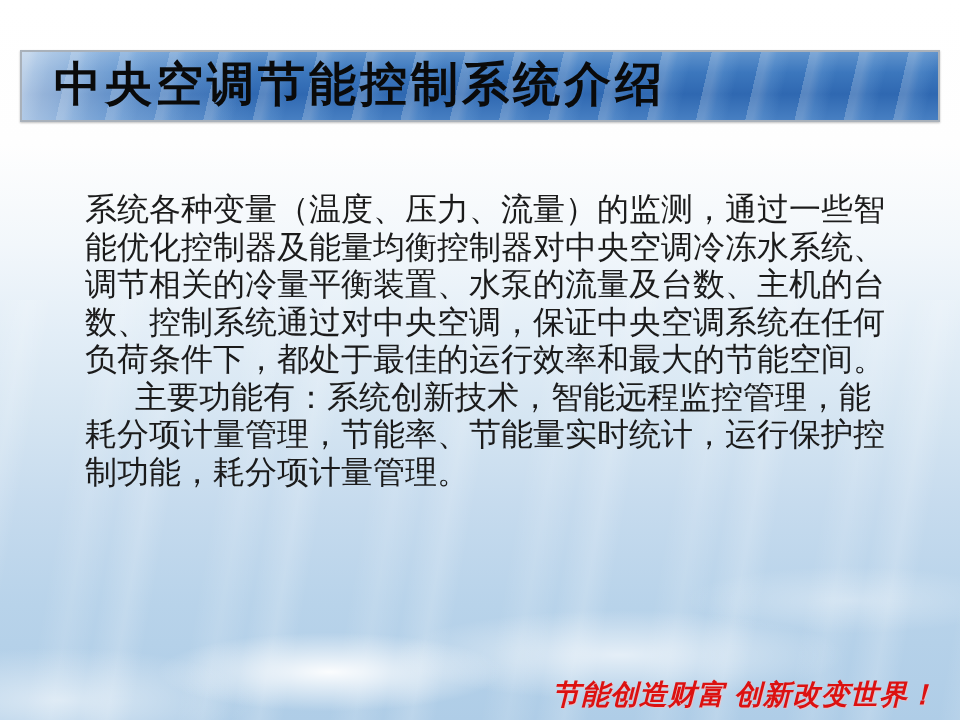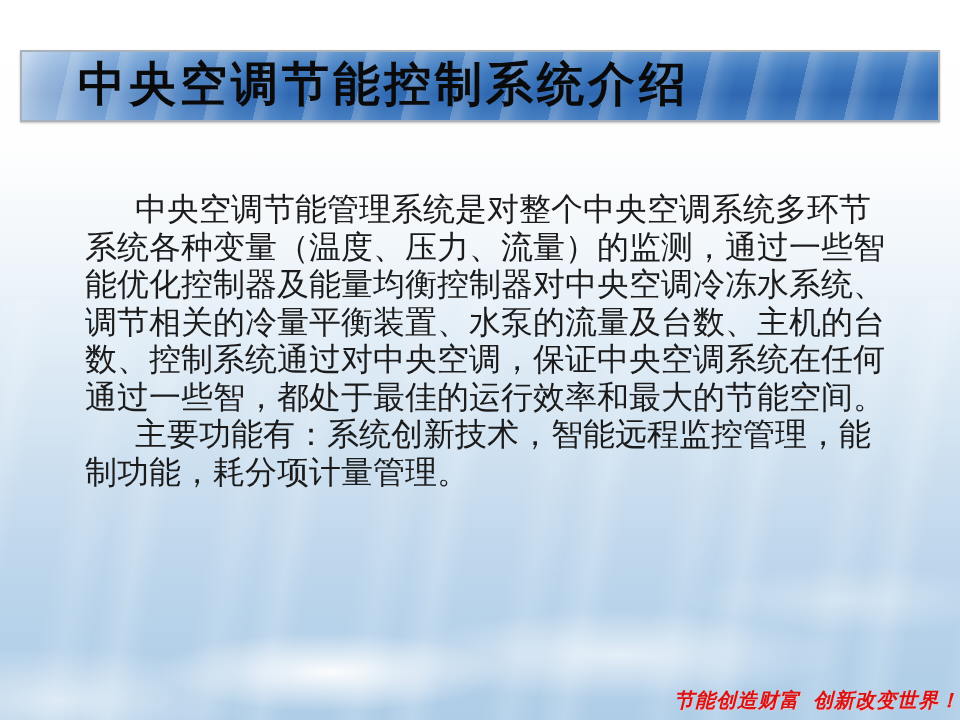--- a/index.html
+++ b/index.html
@@ -70,21 +70,21 @@
         rgba(255,255,255,0.20) 0px,
         rgba(255,255,255,0.20) 7px,
         rgba(140,185,230,0.18) 16px,
         rgba(255,255,255,0)   30px,
         rgba(255,255,255,0)   48px),
       linear-gradient(180deg, #5e92cc 0%, #3c77bd 30%, #2f68b1 62%, #477fc2 100%);
     display: flex;
     align-items: center;
   }
   .title-text {
-    padding-left: 56px;
+    padding-left: 32px;
     padding-bottom: 4px;
     font-size: 47px;
     font-weight: 700;
     letter-spacing: 4px;
     color: #0a0a0a;
     white-space: nowrap;
   }
   .body-block {
     position: absolute;
     left: 85px;
@@ -96,50 +96,49 @@
     letter-spacing: 0px;
   }
   .body-line {
     white-space: nowrap;
   }
   .body-line.indent {
     padding-left: 50px;
   }
   .slogan {
     position: absolute;
-    right: 0;
+    right: 23px;
     bottom: 6px;
-    font-size: 20px;
+    font-size: 28px;
     font-weight: 700;
     font-style: italic;
     letter-spacing: 1px;
     color: #dc1110;
     text-shadow: 1px 1px 0 rgba(255,190,190,0.6);
     white-space: nowrap;
-    font-family: Liberation Mono, monospace;
   }
 </style>
 </head>
 <body>
 
 <div class="slide">
 
   <div class="sky-streaks"></div>
   <div class="sky-clouds"></div>
 
   <div class="title-bar">
     <div class="title-text">中央空调节能控制系统介绍</div>
   </div>
 
   <div class="body-block">
-    <div class="body-line indent">中央空调节能管理系统是对整个中央空调系统多环节</div>
     <div class="body-line">系统各种变量（温度、压力、流量）的监测，通过一些智</div>
     <div class="body-line">能优化控制器及能量均衡控制器对中央空调冷冻水系统、</div>
     <div class="body-line">调节相关的冷量平衡装置、水泵的流量及台数、主机的台</div>
     <div class="body-line">数、控制系统通过对中央空调，保证中央空调系统在任何</div>
-    <div class="body-line">通过一些智，都处于最佳的运行效率和最大的节能空间。</div>
+    <div class="body-line">负荷条件下，都处于最佳的运行效率和最大的节能空间。</div>
     <div class="body-line indent">主要功能有：系统创新技术，智能远程监控管理，能</div>
+    <div class="body-line">耗分项计量管理，节能率、节能量实时统计，运行保护控</div>
     <div class="body-line">制功能，耗分项计量管理。</div>
   </div>
 
   <div class="slogan">节能创造财富 创新改变世界！</div>
 
 </div>
 
 </body></html>

